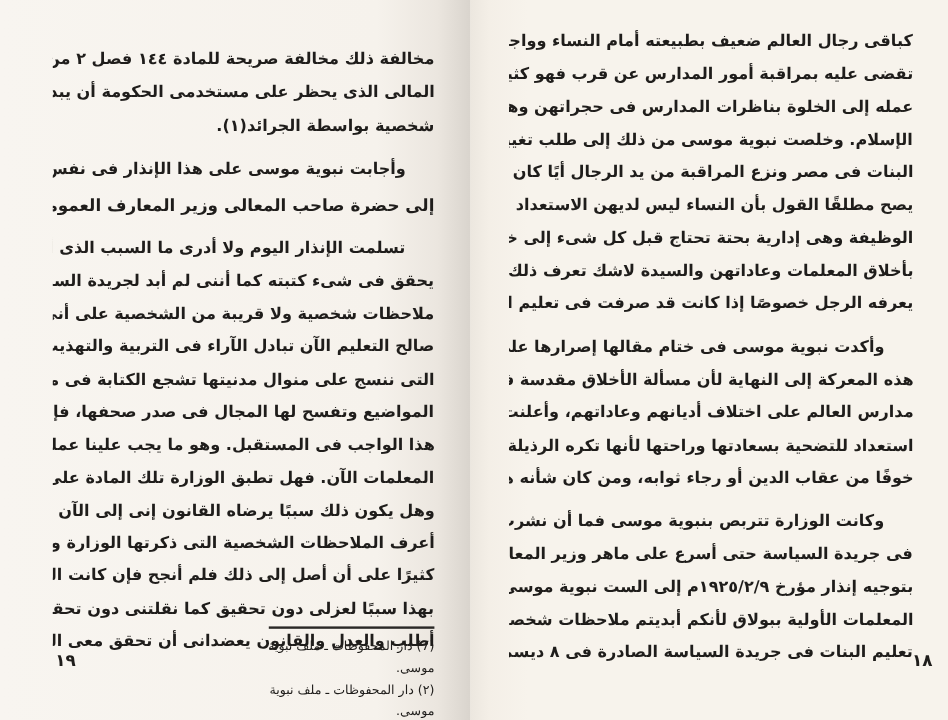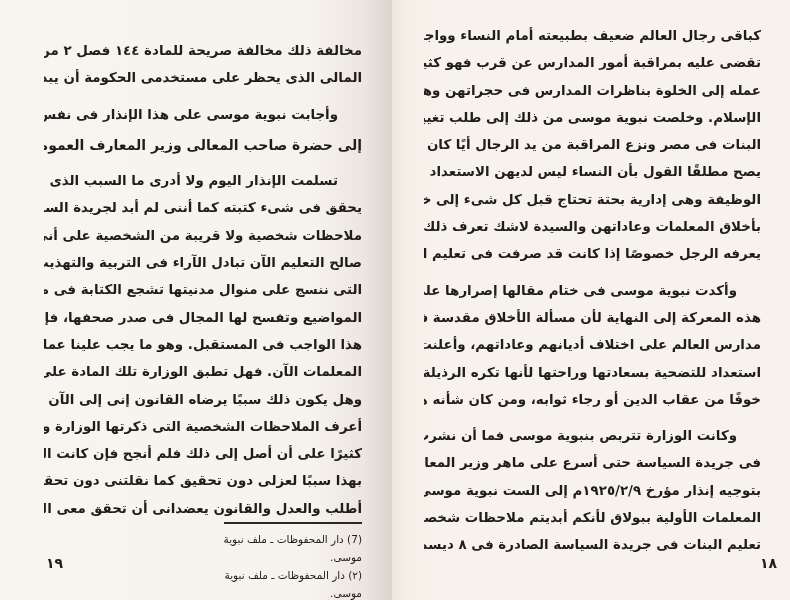--- a/index.html
+++ b/index.html
@@ -61,34 +61,34 @@
       font-weight: 500;
       direction: rtl;
       text-align: right;
       width: 140px;
     }
     .page-num {
       position: absolute;
       font-size: 14px;
       font-weight: 700;
       direction: ltr;
-      margin-top: 12px;
     }
     .page-left .page-num { top: 543px; left: 46px; }
     .page-right .page-num { top: 543px; left: 760px; position: fixed; }
   </style>
 </head>
 <body>
 
 <div class="spread">
 
   <div class="page page-left">
     <div class="text-block">
       <span class="line">مخالفة ذلك مخالفة صريحة للمادة ١٤٤ فصل ٢ من القانون</span>
       <span class="line">المالى الذى يحظر على مستخدمى الحكومة أن يبدو ملاحظات</span>
+      <span class="line">شخصية بواسطة الجرائد(١).</span>
       <div class="para-gap"></div>
       <span class="line indent">وأجابت نبوية موسى على هذا الإنذار فى نفس اليوم بكتاب</span>
       <div class="line heading">إلى حضرة صاحب المعالى وزير المعارف العمومية :</div>
       <span class="line indent">تسلمت الإنذار اليوم ولا أدرى ما السبب الذى أوجبه لأنه لم</span>
       <span class="line">يحقق فى شىء كتبته كما أننى لم أبد لجريدة السياسة أية</span>
       <span class="line">ملاحظات شخصية ولا قريبة من الشخصية على أنى أرى من</span>
       <span class="line">صالح التعليم الآن تبادل الآراء فى التربية والتهذيب، وإنجلترا</span>
       <span class="line">التى ننسج على منوال مدنيتها تشجع الكتابة فى مثل هذه</span>
       <span class="line">المواضيع وتفسح لها المجال فى صدر صحفها، فإذا أنا قمت بمثل</span>
       <span class="line">هذا الواجب فى المستقبل. وهو ما يجب علينا عمله نحن</span>

